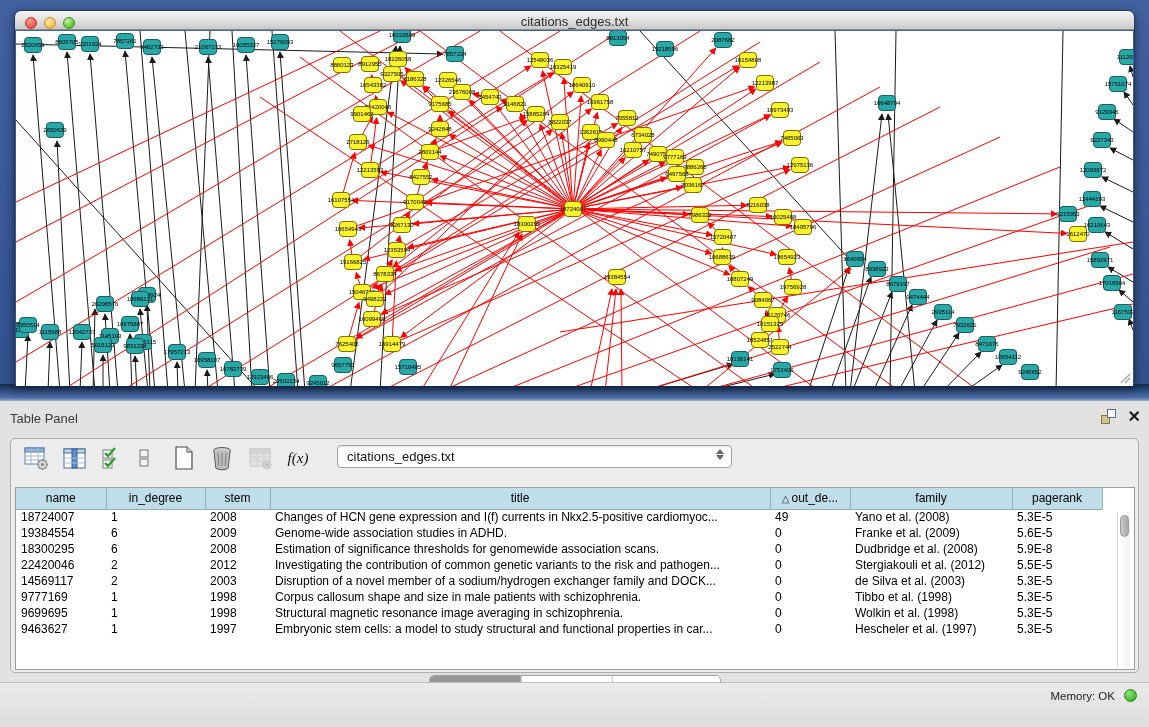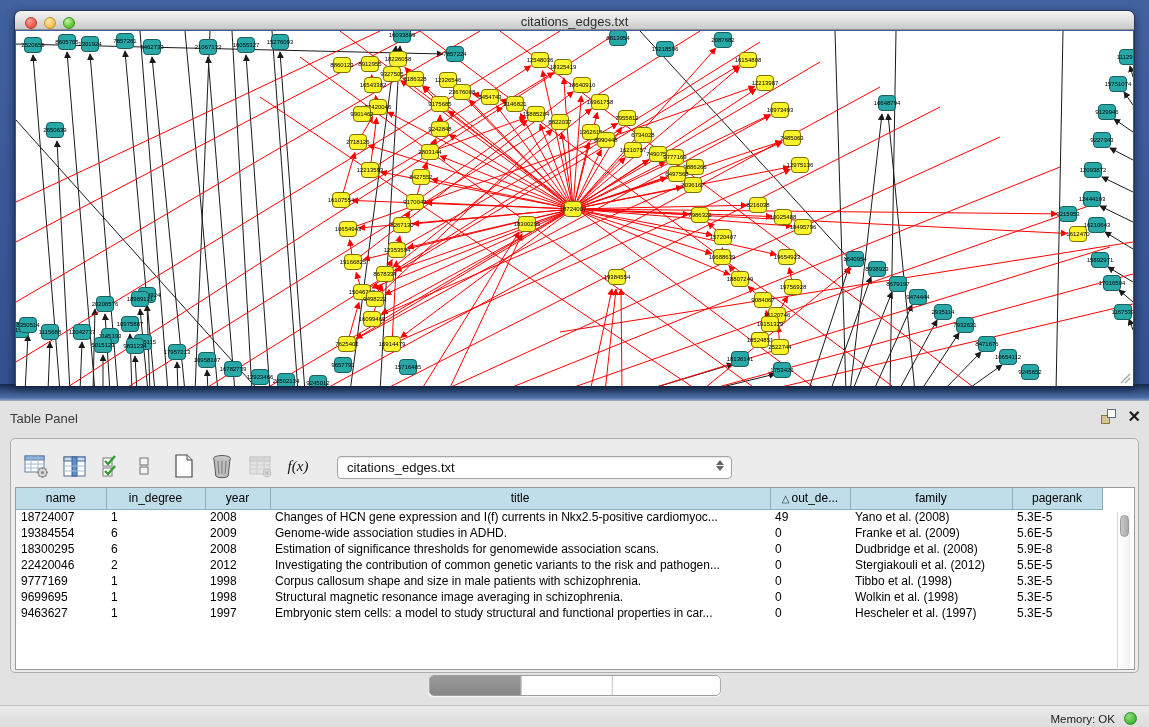--- a/index.html
+++ b/index.html
@@ -39,21 +39,21 @@
   .panel-title { position:absolute; left:10px; top:10px; font-size:13px; color:#3A3A3A; }
   .panel-header-icons { position:absolute; right:8px; top:8px; display:flex; gap:12px; align-items:center; }
   .float-icon { width:15px; height:15px; position:relative; }
   .float-icon .sq1 { position:absolute; left:0; bottom:0; width:9px; height:9px; border:1.5px solid #8A7A36; background:#CFC49A;}
   .float-icon .sq2 { position:absolute; right:0; top:0; width:9px; height:9px; border:1.5px solid #5A6B88; background:#fff;}
   .close-x { font-size:16px; font-weight:bold; color:#1E1E1E; line-height:14px; cursor:default;}
 
   .content-box { position:absolute; left:10px; top:37px; width:1129px; height:235px;
     background:#ECECEC; border:1px solid #ADADAD; border-radius:5px; }
 
-  .toolbar { position:absolute; left:12px; top:6px; height:34px; display:flex; align-items:flex-end; gap:12px; }
+  .toolbar { position:absolute; left:12px; top:6px; height:34px; display:flex; align-items:flex-start; gap:12px; }
   .tb-icon { width:26px; height:26px; display:flex; align-items:center; justify-content:center; }
   .fx { font-size:15px; font-style:italic; font-family:"Liberation Serif", serif; color:#111; }
   .combo { margin-left:14px; width:395px; height:23px; background:#FFFFFF;
     border:1px solid #A5A5A5; border-radius:4px; position:relative;
     font-size:13px; color:#111; line-height:21px; padding-left:9px;
     box-shadow:inset 0 1px 2px rgba(0,0,0,.12); }
   .combo .arrows { position:absolute; right:7px; top:3px; display:flex; flex-direction:column; gap:1px;}
   .combo .arrows i { width:0; height:0; border-left:4px solid transparent; border-right:4px solid transparent; }
   .combo .arrows .up   { border-bottom:5px solid #666; }
   .combo .arrows .down { border-top:5px solid #666; }
@@ -71,21 +71,21 @@
     background:linear-gradient(90deg,#C9C9C9,#A9A9A9); border:1px solid #9A9A9A; }
 
   .seg-control { position:absolute; left:50%; transform:translateX(-50%); top:274px; height:21px;
     display:flex; border:1px solid #9D9D9D; border-radius:5px; overflow:hidden;
     background:#FFFFFF; box-shadow:0 1px 1px rgba(255,255,255,.8); }
   .seg { padding:16px 14px; font-size:12.5px; line-height:19px; color:#1C1C1C;
     border-right:1px solid #B9B9B9; background:#FEFEFE; }
   .seg:last-child { border-right:none; }
   .seg.selected { background:linear-gradient(180deg,#9A9A9A,#787878); color:#EFEFEF; }
 
-  .status-bar { position:absolute; left:0; bottom:0; width:100%; height:22px;
+  .status-bar { position:absolute; left:0; bottom:0; width:100%; height:45px;
     background:linear-gradient(180deg,#EBEBEB,#DCDCDC); border-top:1px solid #BEBEBE; }
   .memory { position:absolute; right:34px; top:7px; font-size:11.5px; color:#222; }
   .mem-dot { position:absolute; right:12px; top:6px; width:13px; height:13px; border-radius:50%;
     background:radial-gradient(circle at 35% 30%,#8FE27A,#3FB52E 75%); border:1px solid #2F8A22; }
 
   .splitter-grip { position:absolute; left:404px; top:401px; width:12px; height:6px; opacity:.6;
     border-top:2px solid #9AA5B5; border-bottom:2px solid #9AA5B5; }
 </style>
 </head>
 <body>
@@ -651,21 +651,21 @@
             <col style="width: 65px;">
             <col style="width: 500px;">
             <col style="width: 80px;">
             <col style="width: 162px;">
             <col style="width: 90px;">
           </colgroup>
         <thead>
             <tr id="grid-head">
               <th>name</th>
               <th>in_degree</th>
-              <th>year</th>
+              <th>stem</th>
               <th>title</th>
               <th><span class="sort-tri">△</span>out_de...</th>
               <th>family</th>
               <th>pagerank</th>
             </tr>
           </thead>
         <tbody id="grid-body">
             <tr>
               <td>18724007</td>
               <td>1</td>
@@ -696,20 +696,29 @@
             <tr>
               <td>22420046</td>
               <td>2</td>
               <td>2012</td>
               <td>Investigating the contribution of common genetic variants to the risk and pathogen...</td>
               <td>0</td>
               <td>Stergiakouli et al. (2012)</td>
               <td>5.5E-5</td>
             </tr>
             <tr>
+              <td>14569117</td>
+              <td>2</td>
+              <td>2003</td>
+              <td>Disruption of a novel member of a sodium/hydrogen exchanger family and DOCK...</td>
+              <td>0</td>
+              <td>de Silva et al. (2003)</td>
+              <td>5.3E-5</td>
+            </tr>
+            <tr>
               <td>9777169</td>
               <td>1</td>
               <td>1998</td>
               <td>Corpus callosum shape and size in male patients with schizophrenia.</td>
               <td>0</td>
               <td>Tibbo et al. (1998)</td>
               <td>5.3E-5</td>
             </tr>
             <tr>
               <td>9699695</td>

